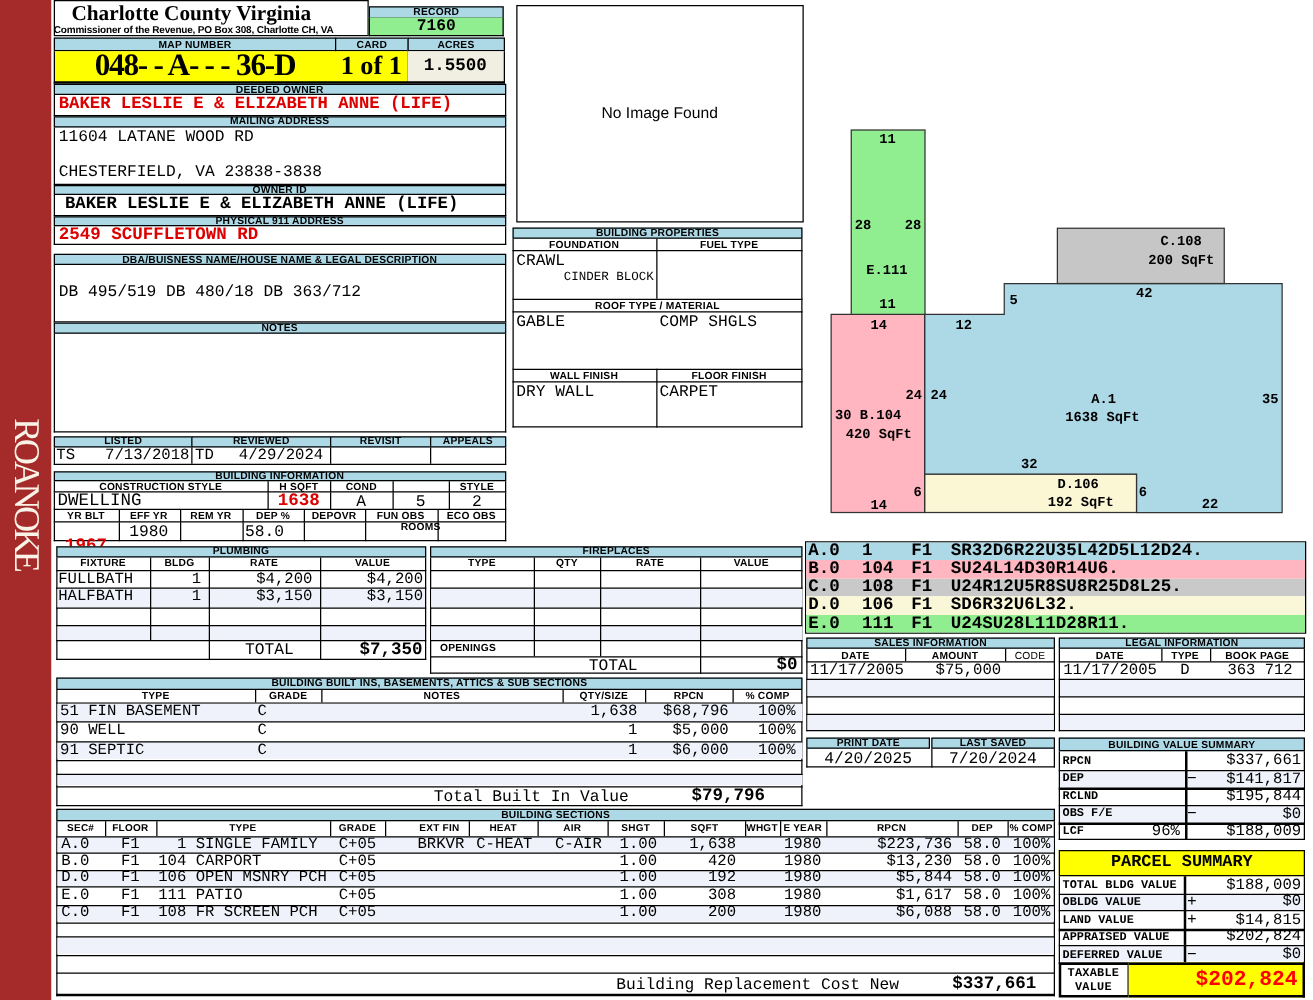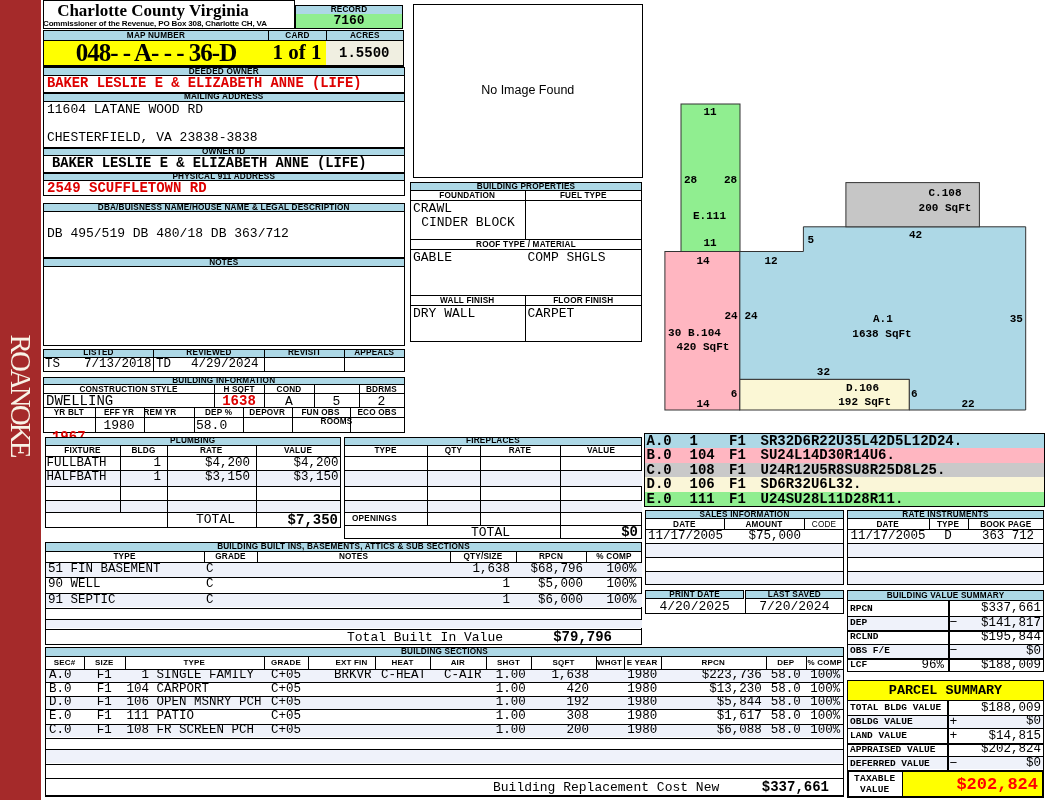--- a/index.html
+++ b/index.html
@@ -77,41 +77,41 @@
 <div class="a" style="left:156px;top:358px;width:100px;height:13px;font-size:12.5px;font-weight:normal;color:#000;text-align:left;line-height:13px;">TD</div>
 <div class="a" style="left:191px;top:358px;width:100px;height:13px;font-size:12.5px;font-weight:normal;color:#000;text-align:left;line-height:13px;">4/29/2024</div>
 
 <div class="a" style="left:43px;top:376.5px;width:361.5px;height:8.5px;background:#ADD8E6;border:1px solid #000;font-family:Liberation Sans,sans-serif;font-weight:bold;font-size:8.2px;letter-spacing:0.2px;text-align:center;line-height:6.5px;">BUILDING INFORMATION</div>
 
 <div class="a" style="left:43px;top:385px;width:361.5px;height:9px;border:1px solid #000;border-top:0;"></div>
 <div class="a" style="left:43px;top:385.5px;width:171px;height:8px;font-family:Liberation Sans,sans-serif;font-weight:bold;font-size:8.2px;letter-spacing:0.2px;text-align:center;line-height:8px;">CONSTRUCTION STYLE</div>
 <div class="a" style="left:214px;top:385.5px;width:50px;height:8px;font-family:Liberation Sans,sans-serif;font-weight:bold;font-size:8.2px;letter-spacing:0.2px;text-align:center;line-height:8px;">H SQFT</div>
 <div class="a" style="left:264px;top:385.5px;width:50px;height:8px;font-family:Liberation Sans,sans-serif;font-weight:bold;font-size:8.2px;letter-spacing:0.2px;text-align:center;line-height:8px;">COND</div>
 <div class="a" style="left:314px;top:385.5px;width:45px;height:8px;font-family:Liberation Sans,sans-serif;font-weight:bold;font-size:8.2px;letter-spacing:0.2px;text-align:center;line-height:8px;margin-top:32px;">ROOMS</div>
-<div class="a" style="left:359px;top:385.5px;width:45px;height:8px;font-family:Liberation Sans,sans-serif;font-weight:bold;font-size:8.2px;letter-spacing:0.2px;text-align:center;line-height:8px;">BDRMS</div>
+<div class="a" style="left:359px;top:385.5px;width:45px;height:8px;font-family:Liberation Sans,sans-serif;font-weight:bold;font-size:8.2px;letter-spacing:0.2px;text-align:center;line-height:8px;">STYLE</div>
 <div class="a" style="left:214px;top:385px;width:1px;height:9px;background:#000;"></div>
 <div class="a" style="left:264px;top:385px;width:1px;height:9px;background:#000;"></div>
 <div class="a" style="left:314px;top:385px;width:1px;height:9px;background:#000;"></div>
 <div class="a" style="left:359px;top:385px;width:1px;height:9px;background:#000;"></div>
 
 <div class="a" style="left:43px;top:394px;width:361.5px;height:14px;border:1px solid #000;border-top:0;"></div>
 <div class="a" style="left:214px;top:394px;width:1px;height:14px;background:#000;"></div>
 <div class="a" style="left:264px;top:394px;width:1px;height:14px;background:#000;"></div>
 <div class="a" style="left:314px;top:394px;width:1px;height:14px;background:#000;"></div>
 <div class="a" style="left:359px;top:394px;width:1px;height:14px;background:#000;"></div>
 <div class="a" style="left:46px;top:394.5px;width:150px;height:13px;font-size:14px;font-weight:normal;color:#000;text-align:left;line-height:13px;">DWELLING</div>
 <div class="a" style="left:214px;top:394.5px;width:50px;height:13px;font-size:14px;font-weight:bold;color:#DD0000;text-align:center;line-height:13px;">1638</div>
 <div class="a" style="left:264px;top:394.5px;width:50px;height:13px;font-size:13px;font-weight:normal;color:#000;text-align:center;line-height:13px;">A</div>
 <div class="a" style="left:314px;top:394.5px;width:45px;height:13px;font-size:13px;font-weight:normal;color:#000;text-align:center;line-height:13px;">5</div>
 <div class="a" style="left:359px;top:394.5px;width:45px;height:13px;font-size:13px;font-weight:normal;color:#000;text-align:center;line-height:13px;">2</div>
 
 <div class="a" style="left:43px;top:408px;width:361.5px;height:9.5px;border:1px solid #000;border-top:0;"></div>
 <div class="a" style="left:43px;top:408.5px;width:51.5px;height:8.5px;font-family:Liberation Sans,sans-serif;font-weight:bold;font-size:8.2px;letter-spacing:0.2px;text-align:center;line-height:8.5px;">YR BLT</div>
 <div class="a" style="left:94.5px;top:408.5px;width:49.0px;height:8.5px;font-family:Liberation Sans,sans-serif;font-weight:bold;font-size:8.2px;letter-spacing:0.2px;text-align:center;line-height:8.5px;">EFF YR</div>
-<div class="a" style="left:143.5px;top:408.5px;width:50.5px;height:8.5px;font-family:Liberation Sans,sans-serif;font-weight:bold;font-size:8.2px;letter-spacing:0.2px;line-height:8.5px;">REM YR</div>
+<div class="a" style="left:143.5px;top:408.5px;width:50.5px;height:8.5px;font-family:Liberation Sans,sans-serif;font-weight:bold;font-size:8.2px;letter-spacing:0.2px;text-align:center;line-height:8.5px;">REM YR</div>
 <div class="a" style="left:194px;top:408.5px;width:49px;height:8.5px;font-family:Liberation Sans,sans-serif;font-weight:bold;font-size:8.2px;letter-spacing:0.2px;text-align:center;line-height:8.5px;">DEP %</div>
 <div class="a" style="left:243px;top:408.5px;width:48.5px;height:8.5px;font-family:Liberation Sans,sans-serif;font-weight:bold;font-size:8.2px;letter-spacing:0.2px;text-align:center;line-height:8.5px;">DEPOVR</div>
 <div class="a" style="left:291.5px;top:408.5px;width:58.0px;height:8.5px;font-family:Liberation Sans,sans-serif;font-weight:bold;font-size:8.2px;letter-spacing:0.2px;text-align:center;line-height:8.5px;">FUN OBS</div>
 <div class="a" style="left:349.5px;top:408.5px;width:55.0px;height:8.5px;font-family:Liberation Sans,sans-serif;font-weight:bold;font-size:8.2px;letter-spacing:0.2px;text-align:center;line-height:8.5px;">ECO OBS</div>
 <div class="a" style="left:94.5px;top:408px;width:1px;height:9.5px;background:#000;"></div>
 <div class="a" style="left:143.5px;top:408px;width:1px;height:9.5px;background:#000;"></div>
 <div class="a" style="left:194px;top:408px;width:1px;height:9.5px;background:#000;"></div>
 <div class="a" style="left:243px;top:408px;width:1px;height:9.5px;background:#000;"></div>
 <div class="a" style="left:291.5px;top:408px;width:1px;height:9.5px;background:#000;"></div>
 <div class="a" style="left:349.5px;top:408px;width:1px;height:9.5px;background:#000;"></div>
@@ -221,21 +221,21 @@
 <div class="a" style="left:45px;top:607.8px;width:597px;height:1px;background:#000;"></div>
 <div class="a" style="left:45px;top:619px;width:597px;height:1px;background:#000;"></div>
 <div class="a" style="left:45px;top:628.5px;width:597px;height:1px;background:#000;"></div>
 <div class="a" style="left:347px;top:629.5px;width:200px;height:15px;font-size:13px;font-weight:normal;color:#000;text-align:left;line-height:15px;">Total Built In Value</div>
 <div class="a" style="left:500px;top:629.5px;width:112px;height:15px;font-size:14px;font-weight:bold;color:#000;text-align:right;line-height:15px;">$79,796</div>
 
 <div class="a" style="left:45px;top:647px;width:799px;height:9.5px;background:#ADD8E6;border:1px solid #000;font-family:Liberation Sans,sans-serif;font-weight:bold;font-size:8.2px;letter-spacing:0.2px;text-align:center;line-height:7.5px;">BUILDING SECTIONS</div>
 
 <div class="a" style="left:45px;top:656.5px;width:799px;height:140.5px;border:1px solid #000;border-top:0;border-bottom:2px solid #000;"></div>
 <div class="a" style="left:45px;top:657.5px;width:39px;height:9.5px;font-family:Liberation Sans,sans-serif;font-weight:bold;font-size:8px;letter-spacing:0.2px;text-align:center;line-height:9.5px;">SEC#</div>
-<div class="a" style="left:84px;top:657.5px;width:40.5px;height:9.5px;font-family:Liberation Sans,sans-serif;font-weight:bold;font-size:8px;letter-spacing:0.2px;text-align:center;line-height:9.5px;">SIZE</div>
+<div class="a" style="left:84px;top:657.5px;width:40.5px;height:9.5px;font-family:Liberation Sans,sans-serif;font-weight:bold;font-size:8px;letter-spacing:0.2px;text-align:center;line-height:9.5px;">FLOOR</div>
 <div class="a" style="left:124.5px;top:657.5px;width:139.5px;height:9.5px;font-family:Liberation Sans,sans-serif;font-weight:bold;font-size:8px;letter-spacing:0.2px;text-align:center;line-height:9.5px;">TYPE</div>
 <div class="a" style="left:264px;top:657.5px;width:44px;height:9.5px;font-family:Liberation Sans,sans-serif;font-weight:bold;font-size:8px;letter-spacing:0.2px;text-align:center;line-height:9.5px;">GRADE</div>
 <div class="a" style="left:308px;top:657.5px;width:67px;height:9.5px;font-family:Liberation Sans,sans-serif;font-weight:bold;font-size:8px;letter-spacing:0.2px;text-align:center;line-height:9.5px;padding-left:20px;">EXT FIN</div>
 <div class="a" style="left:375px;top:657.5px;width:55px;height:9.5px;font-family:Liberation Sans,sans-serif;font-weight:bold;font-size:8px;letter-spacing:0.2px;text-align:center;line-height:9.5px;">HEAT</div>
 <div class="a" style="left:430px;top:657.5px;width:55.69999999999999px;height:9.5px;font-family:Liberation Sans,sans-serif;font-weight:bold;font-size:8px;letter-spacing:0.2px;text-align:center;line-height:9.5px;">AIR</div>
 <div class="a" style="left:485.7px;top:657.5px;width:45.69999999999999px;height:9.5px;font-family:Liberation Sans,sans-serif;font-weight:bold;font-size:8px;letter-spacing:0.2px;text-align:center;line-height:9.5px;">SHGT</div>
 <div class="a" style="left:531.4px;top:657.5px;width:64.30000000000007px;height:9.5px;font-family:Liberation Sans,sans-serif;font-weight:bold;font-size:8px;letter-spacing:0.2px;text-align:center;line-height:9.5px;">SQFT</div>
 <div class="a" style="left:595.7px;top:657.5px;width:27.799999999999955px;height:9.5px;font-family:Liberation Sans,sans-serif;font-weight:bold;font-size:8px;letter-spacing:0.2px;text-align:center;line-height:9.5px;">WHGT</div>
 <div class="a" style="left:623.5px;top:657.5px;width:37.299999999999955px;height:9.5px;font-family:Liberation Sans,sans-serif;font-weight:bold;font-size:8px;letter-spacing:0.2px;text-align:center;line-height:9.5px;">E YEAR</div>
 <div class="a" style="left:660.8px;top:657.5px;width:104.90000000000009px;height:9.5px;font-family:Liberation Sans,sans-serif;font-weight:bold;font-size:8px;letter-spacing:0.2px;text-align:center;line-height:9.5px;">RPCN</div>
@@ -343,21 +343,21 @@
 <div class="a" style="left:412.5px;top:83px;width:230.5px;height:15px;font-size:12.5px;font-weight:normal;color:#000;text-align:center;line-height:15px;font-family:Liberation Sans,sans-serif;">No Image Found</div>
 
 <div class="a" style="left:410px;top:181.5px;width:232px;height:9px;background:#ADD8E6;border:1px solid #000;font-family:Liberation Sans,sans-serif;font-weight:bold;font-size:8.2px;letter-spacing:0.2px;text-align:center;line-height:7px;">BUILDING PROPERTIES</div>
 
 <div class="a" style="left:410px;top:190.5px;width:232px;height:151.5px;border:1px solid #000;border-top:0;"></div>
 <div class="a" style="left:410px;top:191px;width:114.5px;height:9px;font-family:Liberation Sans,sans-serif;font-weight:bold;font-size:8.2px;letter-spacing:0.2px;text-align:center;line-height:9px;">FOUNDATION</div>
 <div class="a" style="left:524.5px;top:191px;width:117.5px;height:9px;font-family:Liberation Sans,sans-serif;font-weight:bold;font-size:8.2px;letter-spacing:0.2px;text-align:center;line-height:9px;">FUEL TYPE</div>
 <div class="a" style="left:410px;top:200px;width:232px;height:1px;background:#000;"></div>
 <div class="a" style="left:524.5px;top:190.5px;width:1px;height:48px;background:#000;"></div>
 <div class="a" style="left:413px;top:202px;width:110px;height:14px;font-size:13px;font-weight:normal;color:#000;text-align:left;line-height:14px;">CRAWL</div>
-<div class="a" style="left:413px;top:216px;width:110px;height:14px;font-size:13px;font-weight:normal;color:#000;text-align:center;line-height:14px;">CINDER BLOCK</div>
+<div class="a" style="left:413px;top:216px;width:110px;height:14px;font-size:10px;font-weight:normal;color:#000;text-align:right;line-height:14px;">CINDER BLOCK</div>
 <div class="a" style="left:410px;top:238.5px;width:232px;height:1px;background:#000;"></div>
 <div class="a" style="left:410px;top:239.5px;width:232px;height:9px;font-family:Liberation Sans,sans-serif;font-weight:bold;font-size:8.2px;letter-spacing:0.2px;text-align:center;line-height:9px;">ROOF TYPE / MATERIAL</div>
 <div class="a" style="left:410px;top:248.5px;width:232px;height:1px;background:#000;"></div>
 <div class="a" style="left:413px;top:251px;width:110px;height:14px;font-size:13px;font-weight:normal;color:#000;text-align:left;line-height:14px;">GABLE</div>
 <div class="a" style="left:527.5px;top:251px;width:110px;height:14px;font-size:13px;font-weight:normal;color:#000;text-align:left;line-height:14px;">COMP SHGLS</div>
 <div class="a" style="left:410px;top:294.5px;width:232px;height:1px;background:#000;"></div>
 <div class="a" style="left:410px;top:295.5px;width:114.5px;height:9px;font-family:Liberation Sans,sans-serif;font-weight:bold;font-size:8.2px;letter-spacing:0.2px;text-align:center;line-height:9px;">WALL FINISH</div>
 <div class="a" style="left:524.5px;top:295.5px;width:117.5px;height:9px;font-family:Liberation Sans,sans-serif;font-weight:bold;font-size:8.2px;letter-spacing:0.2px;text-align:center;line-height:9px;">FLOOR FINISH</div>
 <div class="a" style="left:410px;top:304.5px;width:232px;height:1px;background:#000;"></div>
 <div class="a" style="left:524.5px;top:294.5px;width:1px;height:47.5px;background:#000;"></div>
@@ -447,21 +447,21 @@
 
 <div class="a" style="left:645.7px;top:543.5px;width:197.5px;height:13.5px;background:#EFF2FA;"></div>
 
 <div class="a" style="left:645.7px;top:571.5px;width:197.5px;height:12px;background:#EFF2FA;"></div>
 <div class="a" style="left:644.7px;top:543px;width:199.5px;height:1px;background:#000;"></div>
 <div class="a" style="left:644.7px;top:557px;width:199.5px;height:1px;background:#000;"></div>
 <div class="a" style="left:644.7px;top:571px;width:199.5px;height:1px;background:#000;"></div>
 <div class="a" style="left:648px;top:529.5px;width:100px;height:13px;font-size:12.5px;font-weight:normal;color:#000;text-align:left;line-height:13px;">11/17/2005</div>
 <div class="a" style="left:700px;top:529.5px;width:101px;height:13px;font-size:12.5px;font-weight:normal;color:#000;text-align:right;line-height:13px;">$75,000</div>
 
-<div class="a" style="left:847px;top:510px;width:197px;height:9px;background:#ADD8E6;border:1px solid #000;font-family:Liberation Sans,sans-serif;font-weight:bold;font-size:8.2px;letter-spacing:0.2px;text-align:center;line-height:7px;">RATE INSTRUMENTS</div>
+<div class="a" style="left:847px;top:510px;width:197px;height:9px;background:#ADD8E6;border:1px solid #000;font-family:Liberation Sans,sans-serif;font-weight:bold;font-size:8.2px;letter-spacing:0.2px;text-align:center;line-height:7px;">LEGAL INFORMATION</div>
 
 <div class="a" style="left:847px;top:519px;width:197px;height:65.5px;border:1px solid #000;border-top:0;"></div>
 <div class="a" style="left:847px;top:519.5px;width:81.5px;height:9px;font-family:Liberation Sans,sans-serif;font-weight:bold;font-size:8.2px;letter-spacing:0.2px;text-align:center;line-height:9px;">DATE</div>
 <div class="a" style="left:928.5px;top:519.5px;width:39px;height:9px;font-family:Liberation Sans,sans-serif;font-weight:bold;font-size:8.2px;letter-spacing:0.2px;text-align:center;line-height:9px;">TYPE</div>
 <div class="a" style="left:967.5px;top:519.5px;width:76.5px;height:9px;font-family:Liberation Sans,sans-serif;font-weight:bold;font-size:8.2px;letter-spacing:0.2px;text-align:center;line-height:9px;">BOOK PAGE</div>
 <div class="a" style="left:928.5px;top:519px;width:1px;height:9.5px;background:#000;"></div>
 <div class="a" style="left:967.5px;top:519px;width:1px;height:9.5px;background:#000;"></div>
 <div class="a" style="left:847px;top:528.5px;width:197px;height:1px;background:#000;"></div>
 
 <div class="a" style="left:848px;top:543.5px;width:195px;height:13.5px;background:#EFF2FA;"></div>

